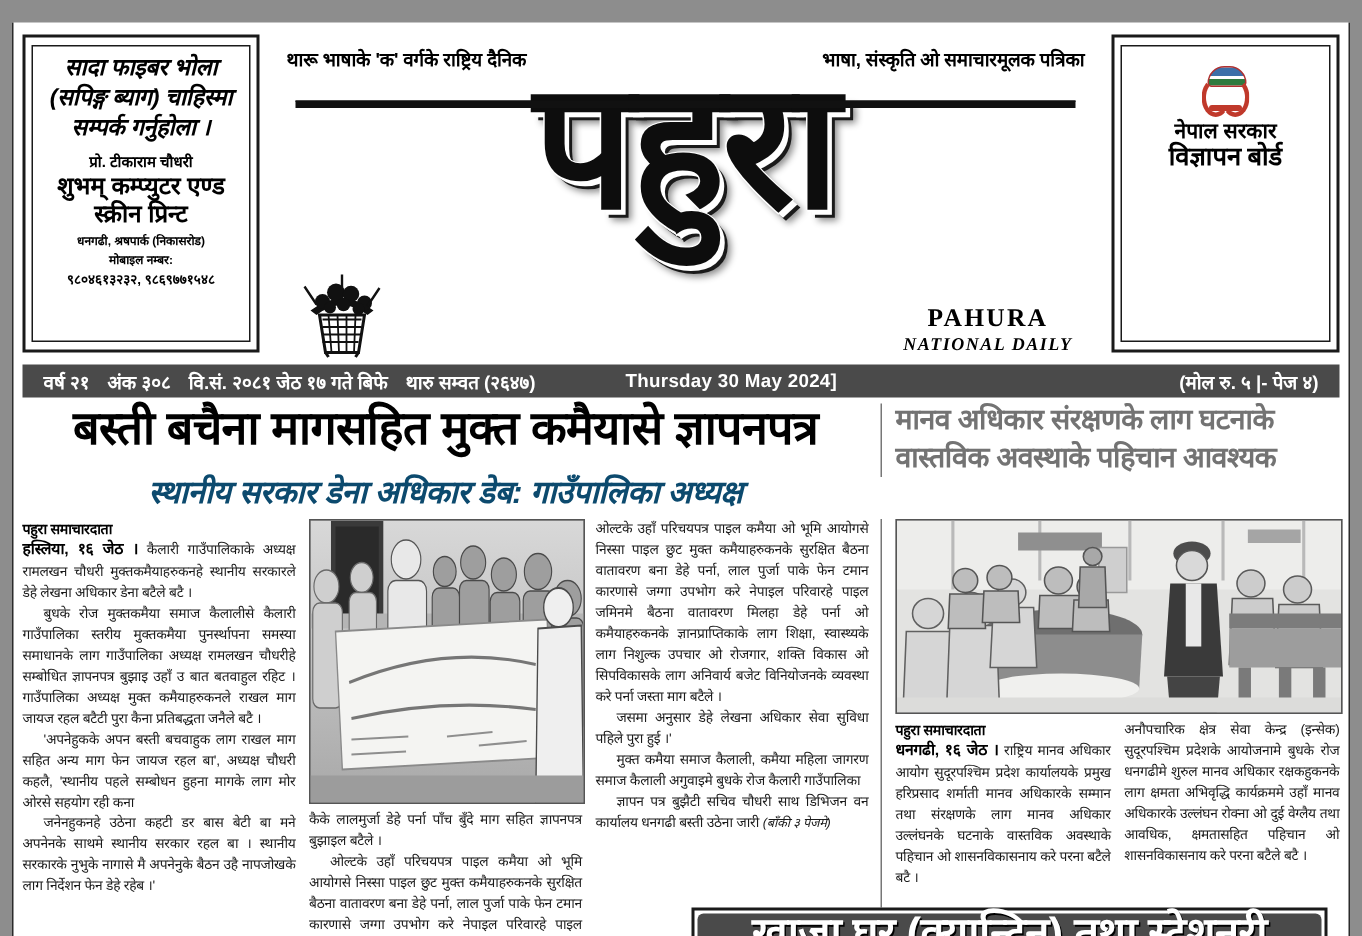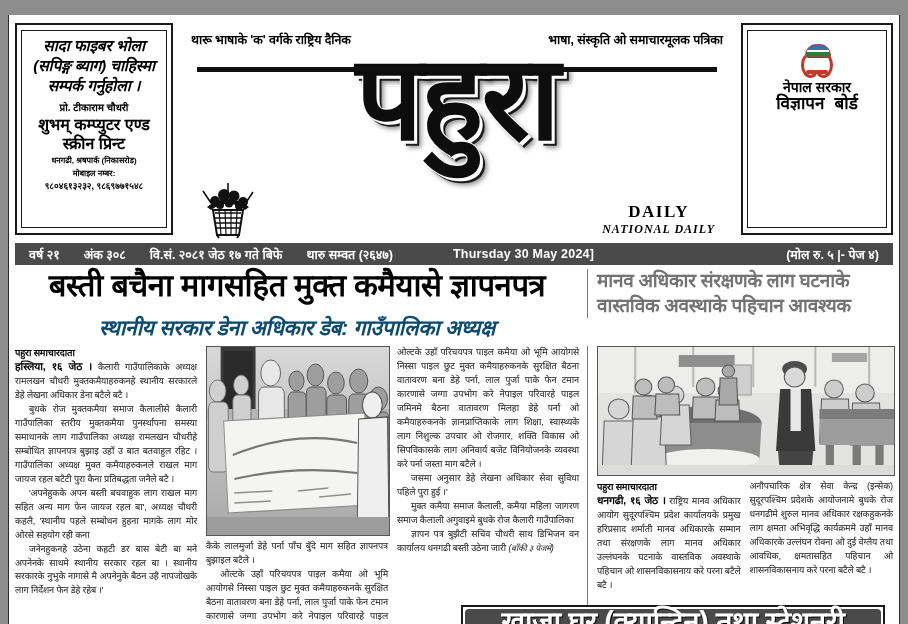--- a/index.html
+++ b/index.html
@@ -139,21 +139,21 @@
   #emblem .em-wreath-r { right: 1px; transform: scaleX(-1); }
   #emblem .em-base {
     position: absolute; left: 6px; bottom: 0px; width: 22px; height: 4px;
     background: #c0392b; border-radius: 2px;
   }
   #ad-right .gov-name {
     font-family: "Liberation Sans", sans-serif;
     font-size: 14px; font-weight: bold; color: #000; margin-top: 1px;
   }
   #ad-right .gov-board {
-    font-family: Liberation Mono, monospace;
+    font-family: Liberation Serif, serif;
     font-size: 17px; font-weight: bold; color: #000; line-height: 1.1;
   }
 
   
   #masthead {
     flex: 1 1 auto;
     position: relative;
     text-align: center;
     padding: 0 6px;
     min-width: 0;
@@ -227,21 +227,21 @@
     background: #4a4a4a;
     color: #ffffff;
     display: flex;
     align-items: center;
     font-family: "Liberation Sans", sans-serif;
     font-weight: bold;
     font-size: 12.5px;
     padding: 0 14px;
     box-sizing: border-box;
   }
-  #date-bar .db-left { display: flex; gap: 24px; }
+  #date-bar .db-left { display: flex; gap: 12px; }
   #date-bar .db-mid { margin-left: 60px; letter-spacing: .2px; }
   #date-bar .db-right { margin-left: auto; }
 
   
   #headline-row {
     display: flex;
     margin: 4px 6px 0 6px;
     align-items: flex-start;
   }
   #headline-left {
@@ -418,21 +418,21 @@
             <circle cx="36" cy="26" r="4.5"></circle>
               <circle cx="27" cy="28" r="4"></circle>
             <circle cx="46" cy="29" r="4"></circle>
             <path d="M18 26 L10 14 M52 27 L60 15 M35 16 L35 6" stroke="#111" stroke-width="1.6" fill="none"></path>
             <path d="M24 58 L26 61 M46 58 L44 61" stroke="#111" stroke-width="2"></path>
           </g>
         </svg>
       </div>
 
       <div id="masthead-roman">
-        <div class="roman-main">DAILY</div>
+        <div class="roman-main">PAHURA</div>
         <div class="roman-sub">NATIONAL DAILY</div>
       </div>
     </div>
 
     <div id="ad-right" class="ad-box">
       <div class="ad-box-inner">
         <div id="emblem">
           <div class="em-top"></div>
           <div class="em-wreath-l"></div>
           <div class="em-wreath-r"></div>

